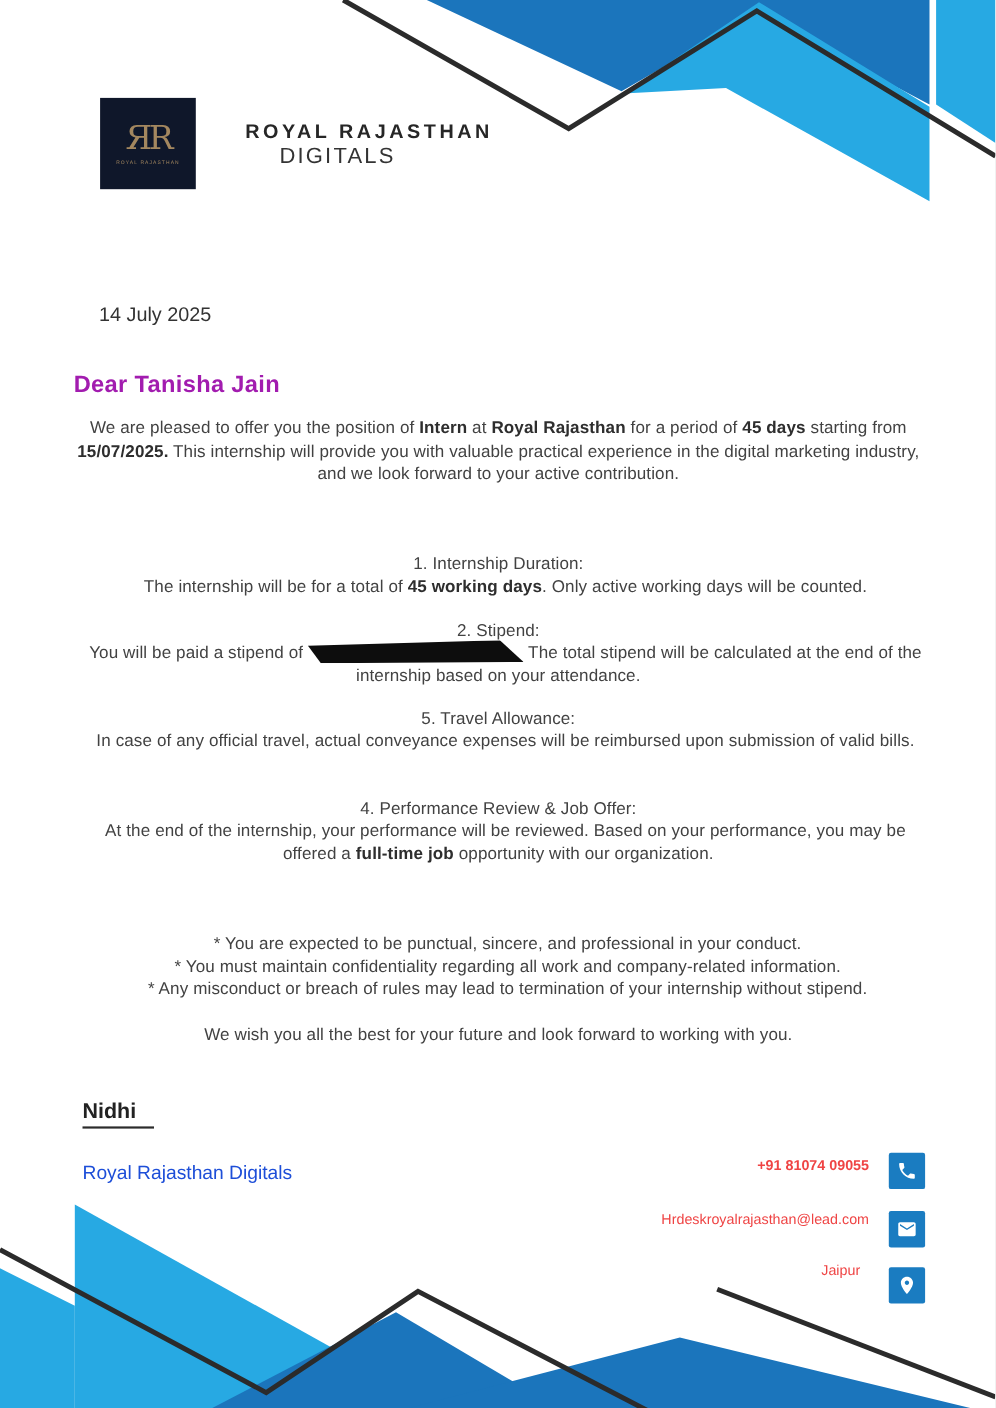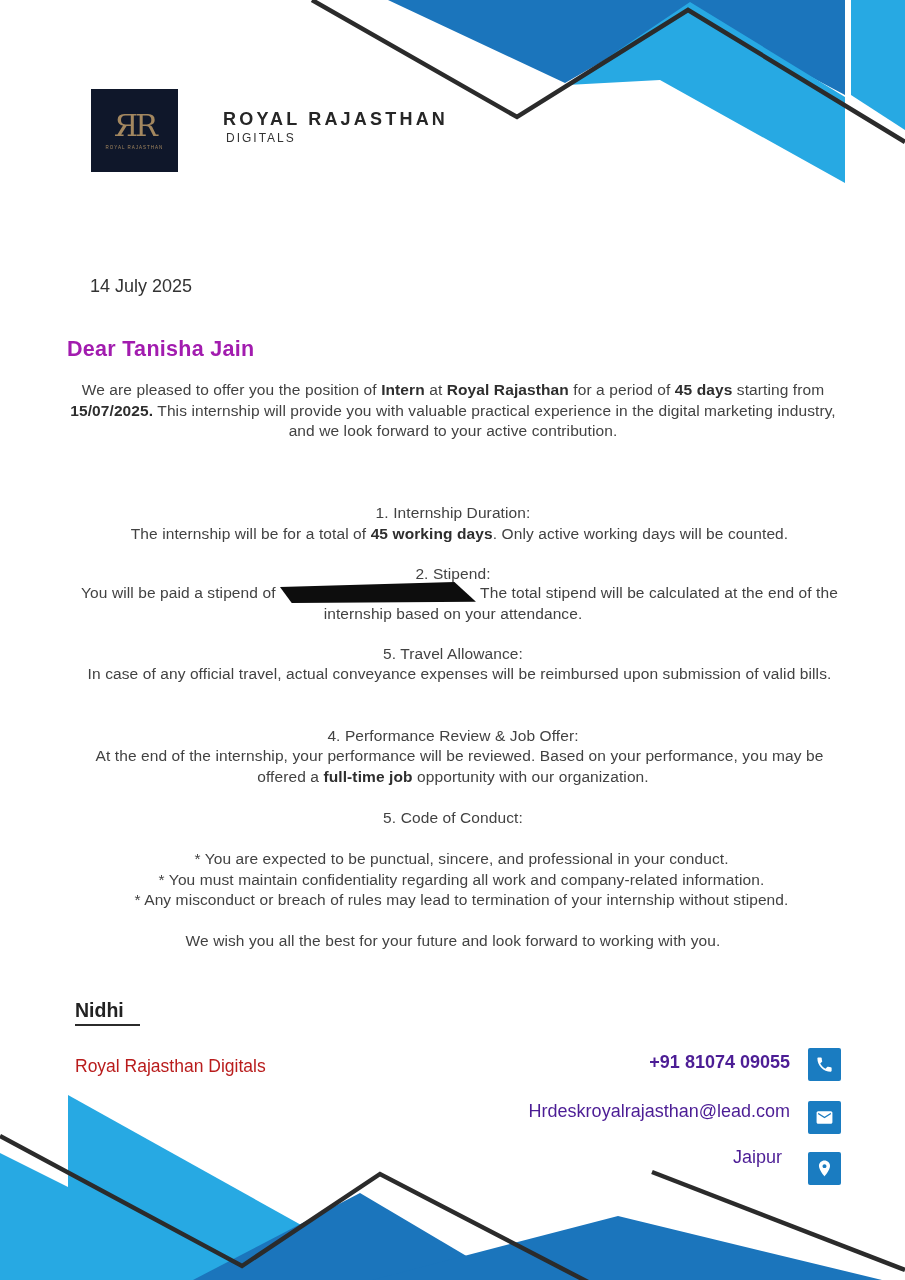--- a/index.html
+++ b/index.html
@@ -12,40 +12,40 @@
   #header-deco{top:0;}
   #footer-deco{top:1080px;}
 
   
   .logo{position:absolute;left:91px;top:89px;width:87px;height:83px;background:#0f172a;
         display:flex;flex-direction:column;align-items:center;justify-content:center;}
   .logo .monogram{font-family:"DejaVu Serif",serif;color:#a3875f;font-size:30px;line-height:30px;letter-spacing:-3px;}
   .logo .caption{font-family:"Liberation Sans",sans-serif;color:#a3875f;font-size:4.5px;letter-spacing:1px;margin-top:4px;white-space:nowrap;}
 
   .brand{position:absolute;left:223px;top:109px;font-weight:bold;font-size:18px;letter-spacing:3.2px;color:#262626;white-space:nowrap;}
-  .brand-sub{position:absolute;left:226px;top:131px;font-size:12px;letter-spacing:2px;color:#333333;white-space:nowrap;}
+  .brand-sub{position:absolute;left:254px;top:131px;font-size:20px;letter-spacing:2px;color:#333333;white-space:nowrap;}
 
   
   .abs{position:absolute;}
   .date{left:90px;top:276px;font-size:18px;color:#333333;}
   .greeting{left:67px;top:337px;font-size:21.5px;font-weight:bold;color:#a21caf;letter-spacing:0.3px;}
   .body-text{left:67px;width:772px;font-size:15.5px;line-height:20.5px;color:#424242;letter-spacing:0.1px;text-align:center;}
   .body-text b{color:#2e2e2e;}
   .indent{text-indent:13px;}
   .rules div{padding-left:17px;}
   .redaction{display:inline-block;width:196px;height:21px;background:#0d0d0d;vertical-align:-5px;
              clip-path:polygon(0 24%,89% 0,100% 94%,6% 100%);}
 
   
   .sig-name{left:75px;top:999px;font-size:19.5px;font-weight:bold;color:#222222;
             border-bottom:2.5px solid #2b2b2b;padding:0 16px 2px 0;}
-  .sig-org{left:75px;top:1056px;font-size:17.5px;color:#b91c1c;}
+  .sig-org{left:75px;top:1056px;font-size:17.5px;color:#1d4ed8;}
 
   
-  .contact-text{position:absolute;font-size:18px;color:#4c1d95;white-space:nowrap;text-align:center;}
+  .contact-text{position:absolute;font-size:13px;color:#ef4444;white-space:nowrap;text-align:center;}
   .icon-box{position:absolute;left:808px;width:33px;height:33px;background:#1a7cc1;border-radius:2px;
             display:flex;align-items:center;justify-content:center;}
   .icon-box svg{width:19px;height:19px;fill:#ffffff;}
 </style>
 </head>
 <body>
 
 <div id="page">
 
   <svg id="header-deco" class="deco" width="905" height="200" viewBox="0 0 905 200">
@@ -73,21 +73,20 @@
 
   <div class="abs body-text" style="top:564px">2. Stipend:</div>
   <div class="abs body-text indent" style="top:582px"><span>You will be paid a stipend of </span><span class="redaction"></span><span> The total stipend will be calculated at the end of the internship based on your attendance.</span></div>
 
   <div class="abs body-text" style="top:644px">5. Travel Allowance:</div>
   <div class="abs body-text indent" style="top:664px"><span>In case of any official travel, actual conveyance expenses will be reimbursed upon submission of valid bills.</span></div>
 
   <div class="abs body-text" style="top:726px">4. Performance Review &amp; Job Offer:</div>
   <div class="abs body-text indent" style="top:746px"><span>At the end of the internship, your performance will be reviewed. Based on your performance, you may be offered a </span><b>full-time job</b><span> opportunity with our organization.</span></div>
 
-  <div class="abs body-text" style="top:808px">5. Code of Conduct:</div>
 
   <div class="abs body-text rules" style="top:849px">
     <div>* You are expected to be punctual, sincere, and professional in your conduct.</div>
     <div>* You must maintain confidentiality regarding all work and company-related information.</div>
     <div>* Any misconduct or breach of rules may lead to termination of your internship without stipend.</div>
   </div>
 
   <div class="abs body-text" style="top:931px">We wish you all the best for your future and look forward to working with you.</div>
 
   <div class="abs sig-name">Nidhi</div>

